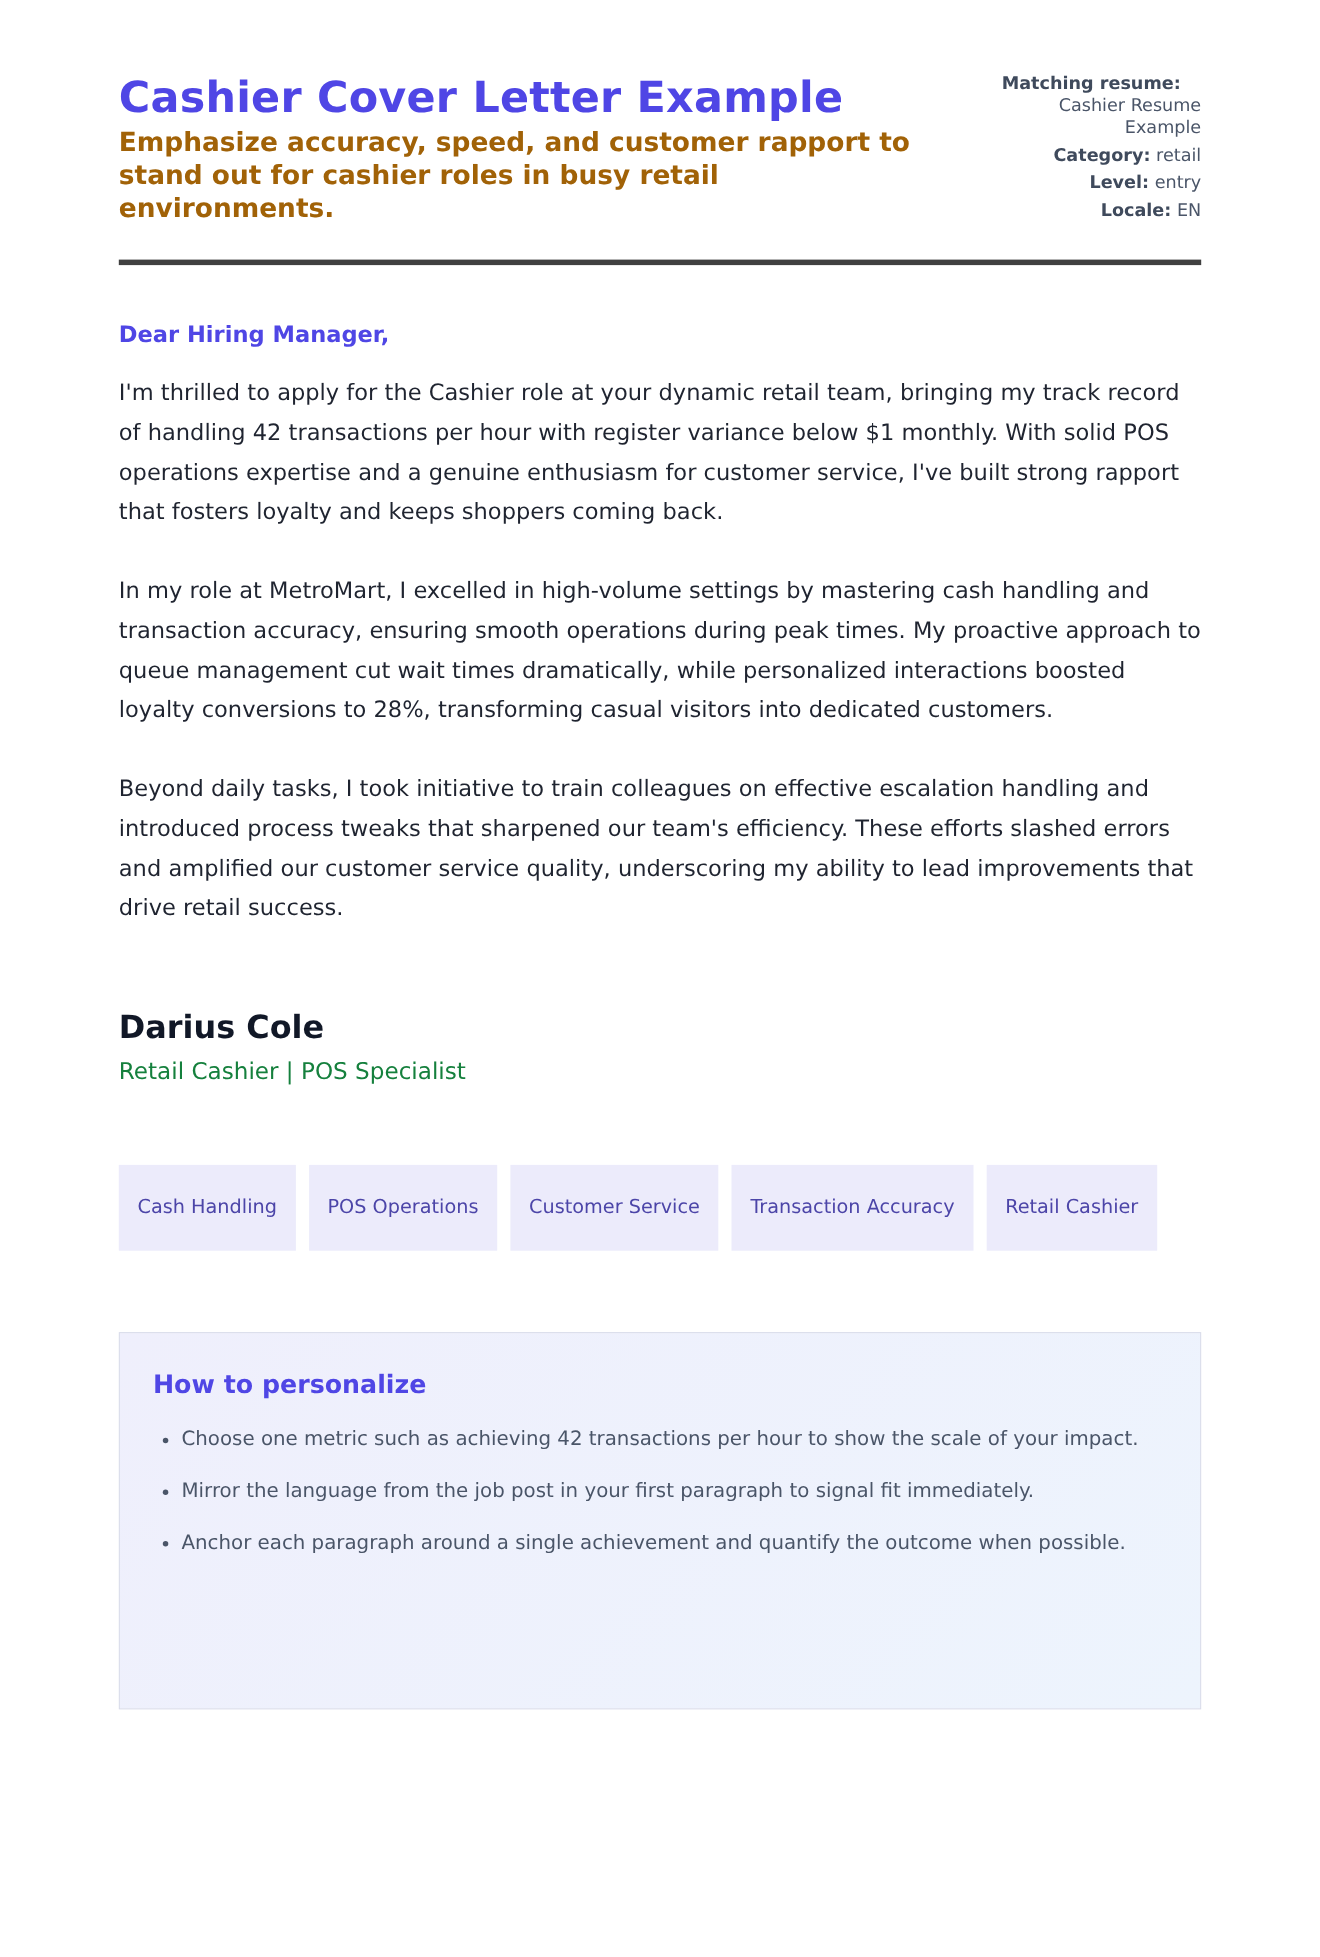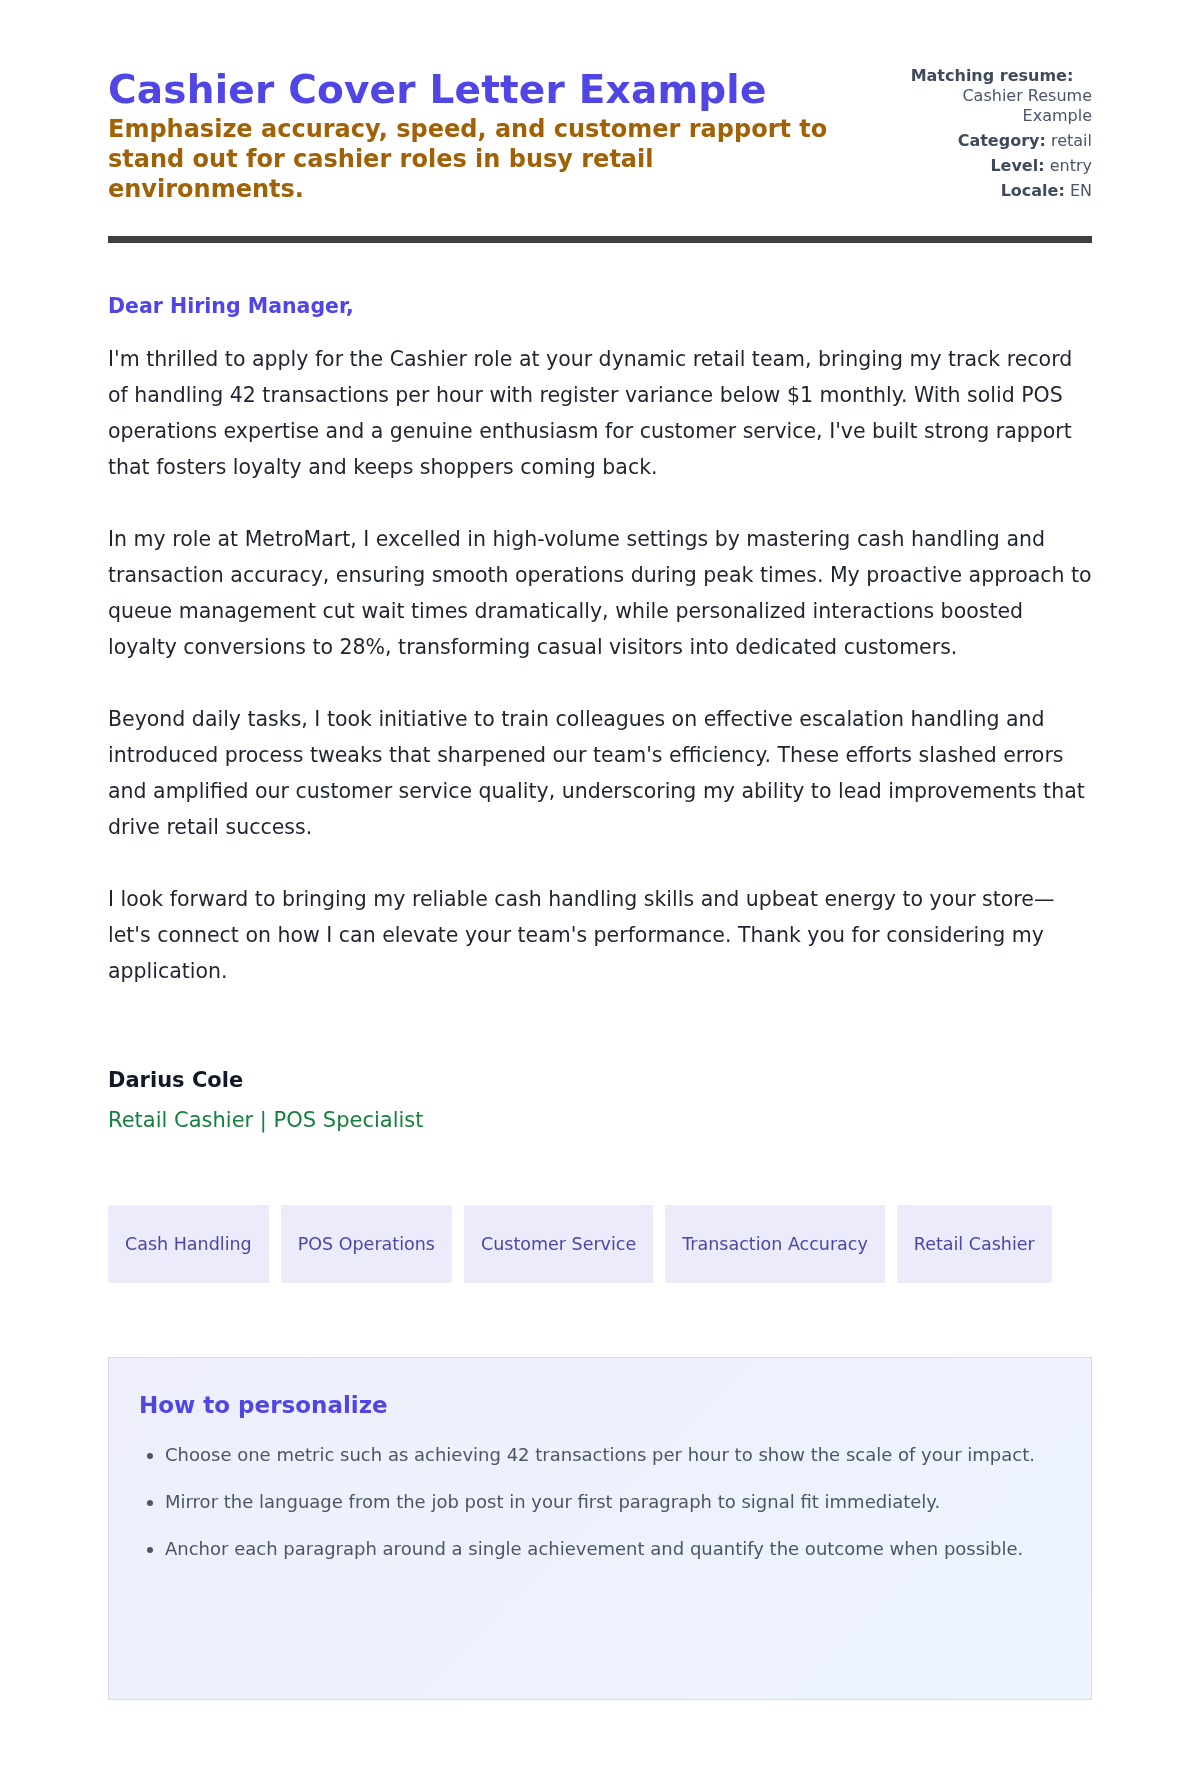--- a/index.html
+++ b/index.html
@@ -1,29 +1,29 @@
 <!DOCTYPE html>
 <html><head>
 <meta charset="utf-8">
 <style>
   html, body { margin: 0; padding: 0; background: #ffffff; }
   body { width: 1200px; height: 1779px; position: relative; font-family: "DejaVu Sans", sans-serif; }
   .page { position: absolute; left: 108px; top: 0; width: 984px; }
-  .header { position: relative; padding-top: 66px; height: 170px; border-bottom: 7px solid #404040; }
+  .header { position: relative; padding-top: 66px; height: 170px; border-bottom: 5px solid #404040; }
   .title { margin: 0; font-size: 39px; font-weight: 700; color: #4f46e5; line-height: 48px; letter-spacing: 0.2px; }
   .subtitle { margin: 0; width: 740px; font-size: 24px; font-weight: 700; color: #a16207; line-height: 30px; }
   .meta { position: absolute; right: 0; top: 66px; width: 200px; text-align: right; font-size: 16px; color: #4a5568; line-height: 20px; }
   .meta .row { margin-bottom: 5px; }
   .meta b { font-weight: 700; color: #3f4a5c; text-align: center; }
   .meta .block-label { display: block; }
   .salutation { margin: 48px 0 0 0; font-size: 20.5px; font-weight: 700; color: #4f46e5; line-height: 30px; }
   .body-para { margin: 20px 0 0 0; font-size: 20.5px; color: #1f2430; line-height: 36px; }
   .body-para + .body-para { margin-top: 36px; }
   .signature { margin-top: 76px; }
-  .sig-name { font-size: 21px; font-weight: 700; color: #111827; line-height: 30px; }
+  .sig-name { font-size: 29px; font-weight: 700; color: #111827; line-height: 30px; }
   .sig-title { font-size: 21px; color: #15803d; line-height: 30px; margin-top: 10px; }
   .tags { display: flex; gap: 12px; margin-top: 70px; }
   .tag { background: #ecebfb; color: #4c45a8; font-size: 17.5px; padding: 16px 17px; height: 46px; line-height: 46px; }
   .tips { margin-top: 74px; border: 1px solid #d9dcea; background: linear-gradient(135deg, #efeffc 0%, #edf4fd 100%); padding: 32px 30px 30px 30px; height: 278px; box-sizing: border-box; height: 343px; }
   .tips-title { margin: 0; font-size: 23px; font-weight: 700; color: #4f46e5; line-height: 30px; }
   .tips-list { margin: 16px 0 0 0; padding-left: 26px; font-size: 18px; color: #4a5568; line-height: 37px; }
   .tips-list li { margin-bottom: 10px; padding-left: 0; }
 </style>
 </head>
 <body>
@@ -52,21 +52,20 @@
         <span>EN</span>
       </div>
     </div>
   </header>
 
   <section class="letter">
     <p class="salutation">Dear Hiring Manager,</p>
     <p class="body-para">I'm thrilled to apply for the Cashier role at your dynamic retail team, bringing my track record of handling 42 transactions per hour with register variance below $1 monthly. With solid POS operations expertise and a genuine enthusiasm for customer service, I've built strong rapport that fosters loyalty and keeps shoppers coming back.</p>
     <p class="body-para">In my role at MetroMart, I excelled in high-volume settings by mastering cash handling and transaction accuracy, ensuring smooth operations during peak times. My proactive approach to queue management cut wait times dramatically, while personalized interactions boosted loyalty conversions to 28%, transforming casual visitors into dedicated customers.</p>
     <p class="body-para">Beyond daily tasks, I took initiative to train colleagues on effective escalation handling and introduced process tweaks that sharpened our team's efficiency. These efforts slashed errors and amplified our customer service quality, underscoring my ability to lead improvements that drive retail success.</p>
-    <p class="body-para">I look forward to bringing my reliable cash handling skills and upbeat energy to your store—let's connect on how I can elevate your team's performance. Thank you for considering my application.</p>
 
     <div class="signature">
       <div class="sig-name">Darius Cole</div>
       <div class="sig-title">Retail Cashier | POS Specialist</div>
     </div>
   </section>
 
   <div class="tags">
     <span class="tag">Cash Handling</span>
     <span class="tag">POS Operations</span>

